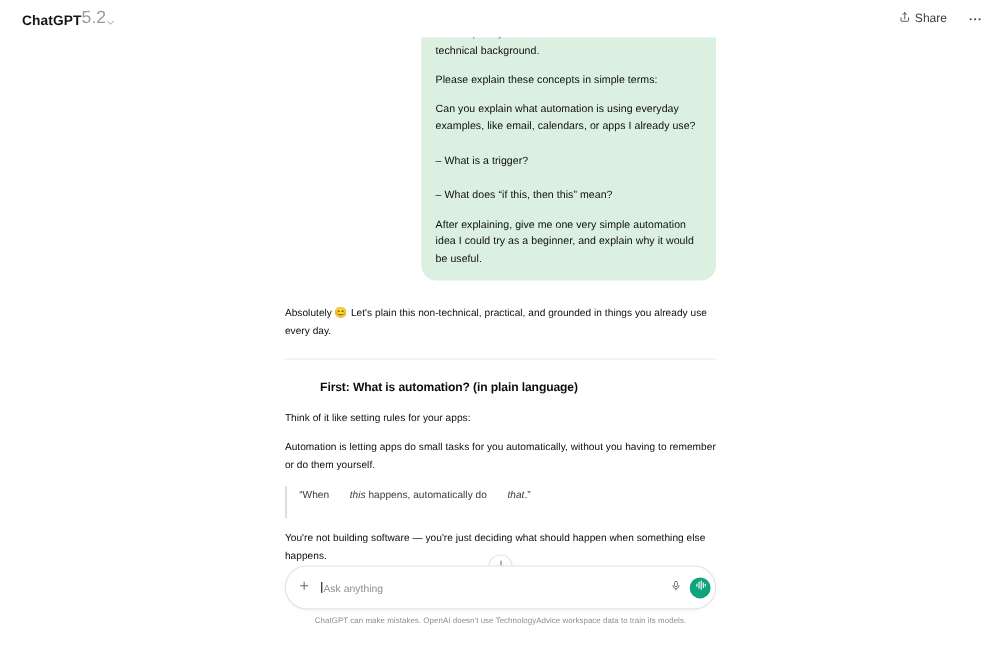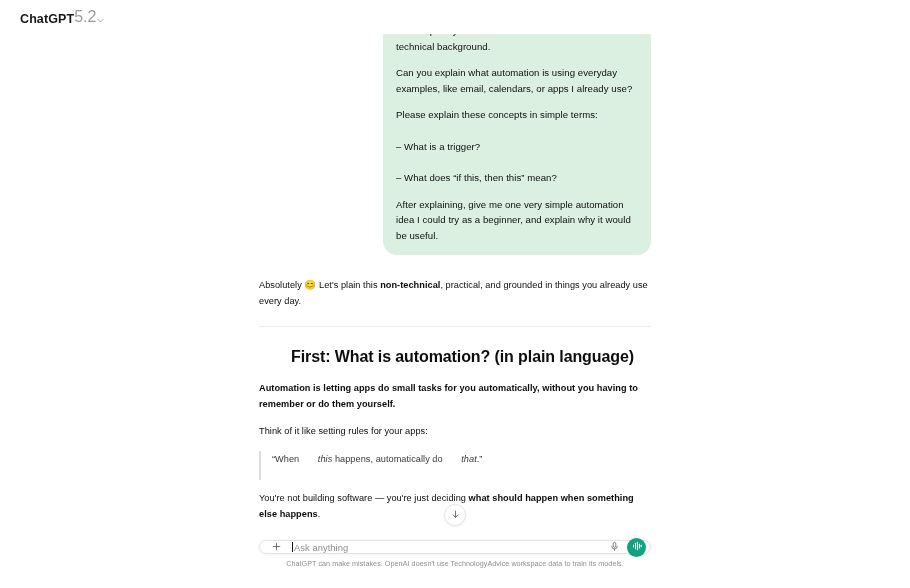--- a/index.html
+++ b/index.html
@@ -60,27 +60,27 @@
     line-height: 1.62;
     letter-spacing: .05px;
   }
   .user-bubble p { margin: 0; }
   .user-bubble p + p { margin-top: 11px; }
   .user-bubble .tight { margin-top: 16px; }
 
   .assistant { margin-top: 22px; font-size: 9.2px; line-height: 1.72; color: #0d0d0d; letter-spacing: .04px; }
   .assistant p { margin: 0 0 11px 0; }
   .assistant .lead { margin-bottom: 0; }
-  .assistant b, .assistant strong { font-weight: 700; }
+  .assistant b, .assistant strong { font-weight: 400; }
   .assistant i, .assistant em { font-style: italic; padding-left: 16px; }
 
   hr.rule { border: 0; border-top: 1px solid #ececec; margin: 16px 0 16px 0; }
 
   h3.sec {
-    font-size: 16px; font-weight: 700; letter-spacing: -.1px;
+    font-size: 11px; font-weight: 700; letter-spacing: -.1px;
     margin: 0 0 11px 0; color: #0d0d0d; padding-left: 32px;
   }
 
   blockquote {
     border-left: 2px solid #dedede;
     padding: 1px 0 1px 11px;
     margin: 0 0 11px 0;
     color: #3a3a3a;
   }
   blockquote p { margin: 0; }
@@ -99,21 +99,21 @@
   }
 
   
   .composer-wrap {
     position: absolute; left: 0; right: 0; bottom: 0;
     background: #ffffff; z-index: 35;
     padding-bottom: 4px;
   }
   .composer {
     width: 392px; margin: 0 auto;
-    height: 14px;
+    height: 40px;
     border: 1px solid #e3e3e3;
     border-radius: 20px;
     background: #ffffff;
     display: flex; align-items: center;
     padding: 0 4px 0 8px;
     box-shadow: 0 1px 5px rgba(0,0,0,.045);
   }
   .plus-btn {
     width: 17px; height: 17px; flex: 0 0 17px;
     display: flex; align-items: center; justify-content: center;
@@ -149,47 +149,65 @@
   <div class="model-picker">
     <span class="model-name">ChatGPT</span>
     <span class="model-ver">5.2</span>
     <span class="chev">
       <svg width="9" height="9" viewBox="0 0 12 12">
           <path d="M2.5 4.5L6 8l3.5-3.5" fill="none" stroke="#9b9b9b" stroke-width="1.2" stroke-linecap="round" stroke-linejoin="round"></path>
         </svg>
     </span>
   </div>
 
+  <div class="topright">
+    <div class="share-btn">
+      <span>
+        <svg width="11" height="11" viewBox="0 0 16 16">
+          <path d="M8 10.5V2.6M8 2.2L5.4 4.8M8 2.2l2.6 2.6" fill="none" stroke="#3d3d3d" stroke-width="1.1" stroke-linecap="round" stroke-linejoin="round"></path>
+          <path d="M3 9v3.6a1 1 0 001 1h8a1 1 0 001-1V9" fill="none" stroke="#3d3d3d" stroke-width="1.1" stroke-linecap="round" stroke-linejoin="round"></path>
+        </svg>
+      </span>
+      <span>Share</span>
+    </div>
+    <div class="dots-btn">
+      <svg width="13" height="13" viewBox="0 0 16 16">
+        <circle cx="3" cy="8" r="1.15" fill="#3d3d3d"></circle>
+        <circle cx="8" cy="8" r="1.15" fill="#3d3d3d"></circle>
+        <circle cx="13" cy="8" r="1.15" fill="#3d3d3d"></circle>
+      </svg>
+    </div>
+  </div>
 </div>
 
 <div class="scroll">
   <div class="thread">
 
     <div class="user-row">
       <div class="user-bubble">
         <p>I'm completely new to automation and don't have a technical background.</p>
+        <p>Please explain these concepts in simple terms:</p>
         <p>Can you explain what automation is using everyday examples, like email, calendars, or apps I already use?</p>
-        <p>Please explain these concepts in simple terms:</p>
         <p class="tight">– What is a trigger?</p>
         <p class="tight">– What does “if this, then this” mean?</p>
         <p>After explaining, give me one very simple automation idea I could try as a beginner, and explain why it would be useful.</p>
       </div>
     </div>
 
     <div class="assistant">
 
       <p class="lead"><span>Absolutely </span><span class="emoji">😊</span><span> Let's plain this </span><b>non-technical</b><span>, practical, and grounded in things you already use every day.</span></p>
 
       <hr class="rule">
 
       <h3 class="sec">First: What is automation? (in plain language)</h3>
 
+      <p>Think of it like setting rules for your apps:</p>
+
       <p><b>Automation is letting apps do small tasks for you automatically, without you having to remember or do them yourself.</b></p>
-
-      <p>Think of it like setting rules for your apps:</p>
 
       <blockquote>
         <p><span>“When </span><i>this</i><span> happens, automatically do </span><i>that</i><span>.”</span></p>
       </blockquote>
 
       <p><span>You're not building software — you're just deciding </span><b>what should happen when something else happens</b><span>.</span></p>
 
       <hr class="rule">
 
       <h3 class="sec">The three core ideas (made simple)</h3>

